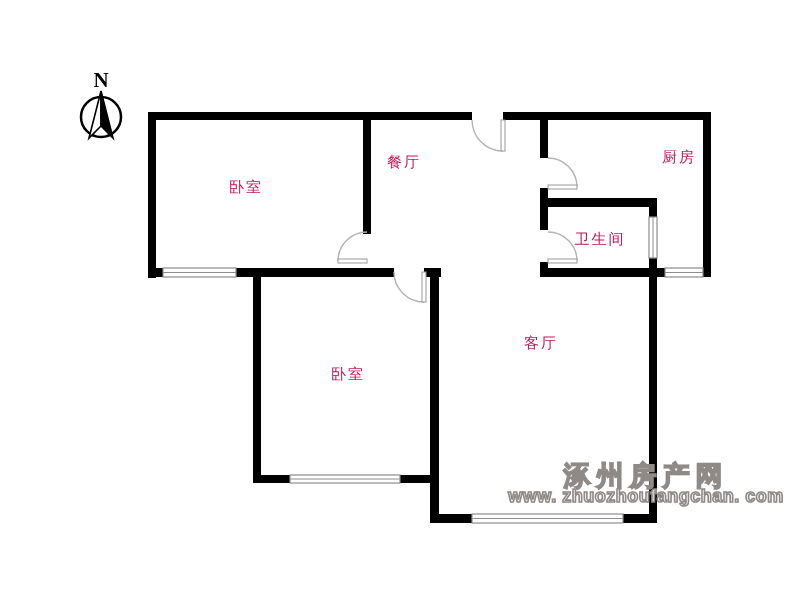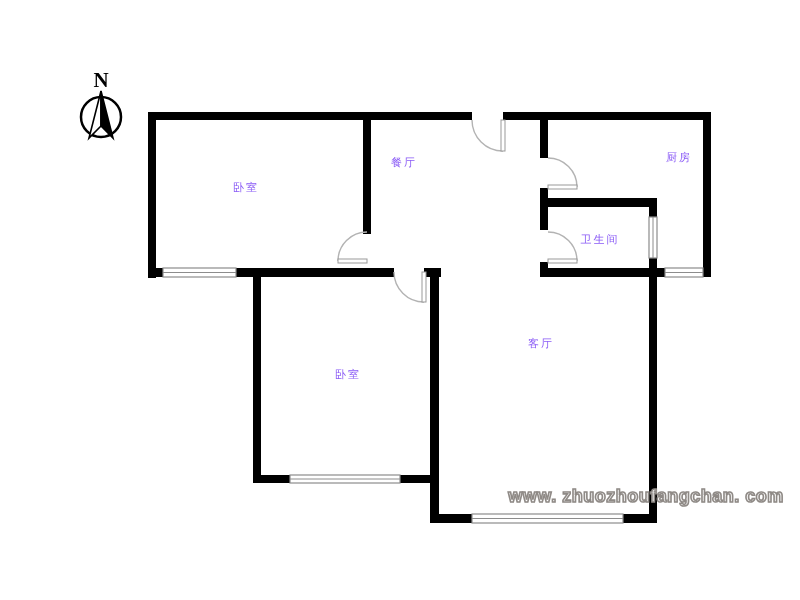--- a/index.html
+++ b/index.html
@@ -3,21 +3,21 @@
 <meta charset="utf-8">
 <style>
   html,body{margin:0;padding:0;background:#ffffff;}
   .stage{
     position:relative;width:800px;height:600px;background:#ffffff;overflow:hidden;
     font-family:"Liberation Sans","DejaVu Sans",sans-serif;
   }
   .fp-svg{position:absolute;left:0;top:0;width:800px;height:600px;}
   .room-label{
     position:absolute;transform:translate(-50%,-50%);
-    font-size:11px;color:#8b5cf6;letter-spacing:2px;white-space:nowrap;
+    font-size:15px;color:#be185d;letter-spacing:2px;white-space:nowrap;
   }
   .lbl-bedroom-1{left:246px;top:187px;}
   .lbl-dining-room{left:404px;top:162px;}
   .lbl-kitchen{left:638px;top:157px;margin-left:41px;}
   .lbl-bathroom{left:600px;top:239px;}
   .lbl-bedroom-2{left:348px;top:374px;}
   .lbl-living-room{left:541px;top:343px;}
   .compass-n{
     position:absolute;left:101px;top:80px;transform:translate(-50%,-50%);
     font-family:"Liberation Serif","DejaVu Serif",serif;font-weight:bold;
@@ -82,15 +82,16 @@
 
   <div class="compass-n">N</div>
 
   <div class="room-label lbl-bedroom-1">卧室</div>
   <div class="room-label lbl-dining-room">餐厅</div>
   <div class="room-label lbl-kitchen">厨房</div>
   <div class="room-label lbl-bathroom">卫生间</div>
   <div class="room-label lbl-bedroom-2">卧室</div>
   <div class="room-label lbl-living-room">客厅</div>
 
+  <div class="watermark wm-line1">涿州房产网</div>
   <div class="watermark wm-line2">www. zhuozhoufangchan. com</div>
 
 </div>
 
 </body></html>

